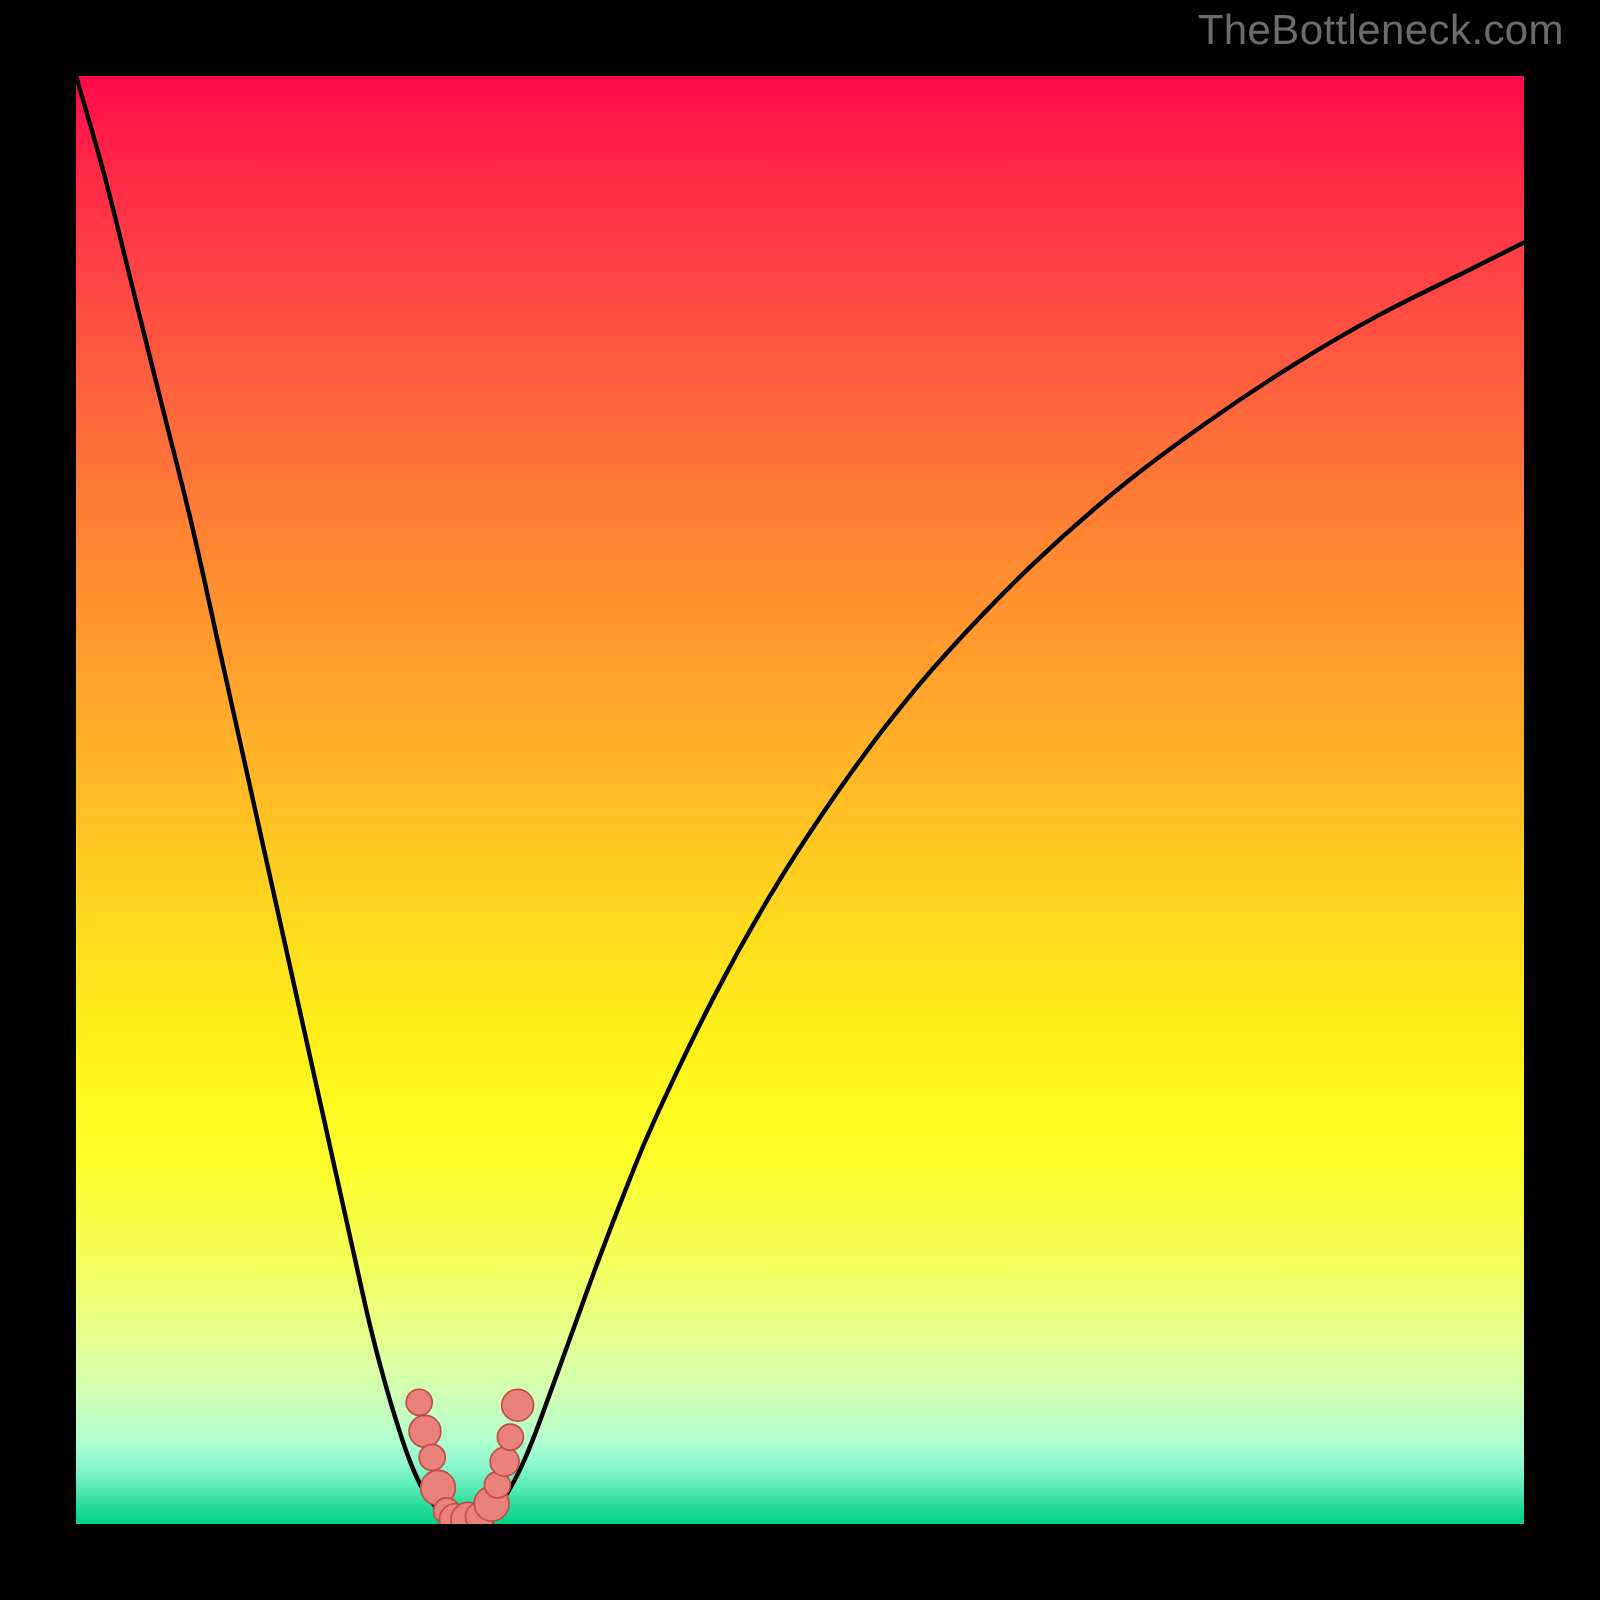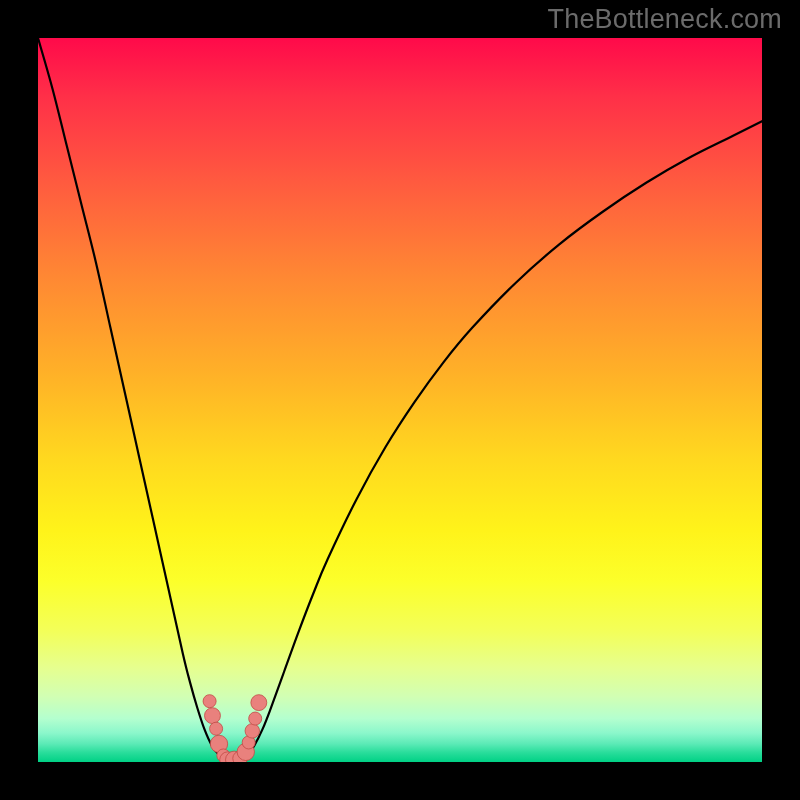--- a/index.html
+++ b/index.html
@@ -54,21 +54,21 @@
     position: absolute;
     inset: 0;
     width: 100%;
     height: 100%;
   }
   .watermark {
     position: absolute;
     top: 4px;
     right: 18px;
     color: #6b6b6b;
-    font-size: 27px;
+    font-size: 21px;
     letter-spacing: 0.2px;
   }
 </style>
 </head>
 <body>
 
 <div class="frame">
   <div class="watermark">TheBottleneck.com</div>
   <div class="plot">
     <div class="gradient"></div>

